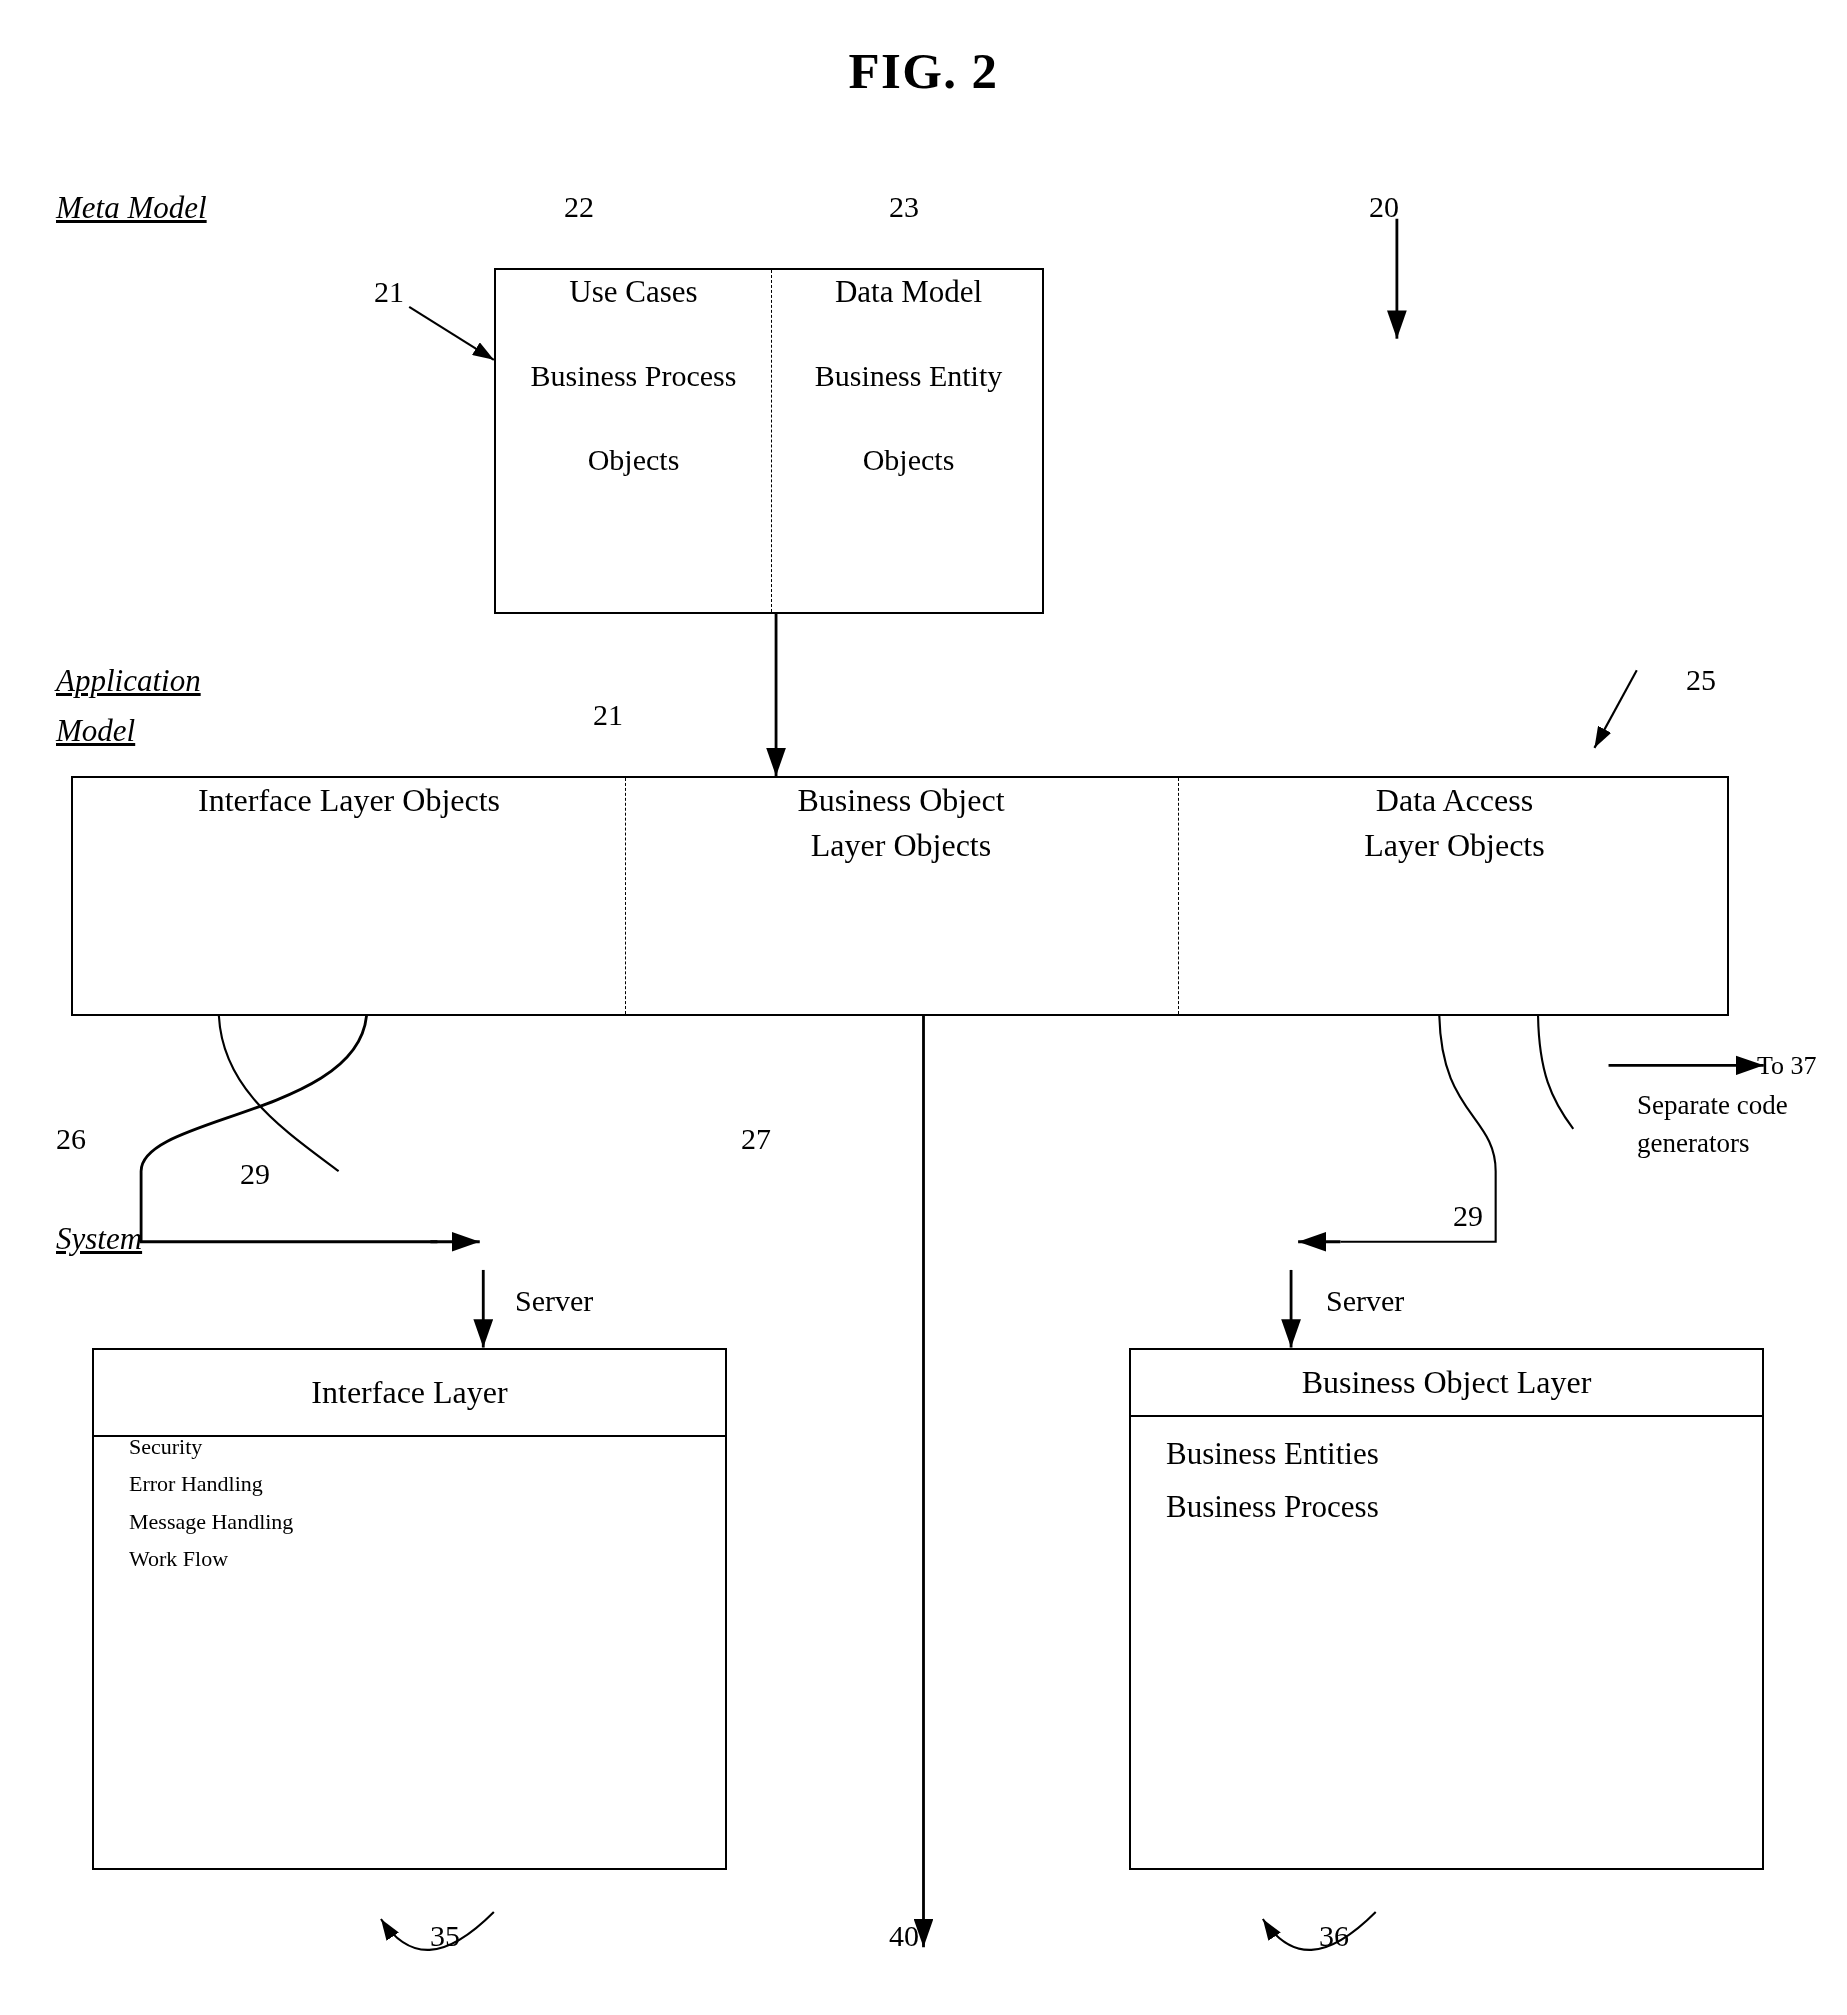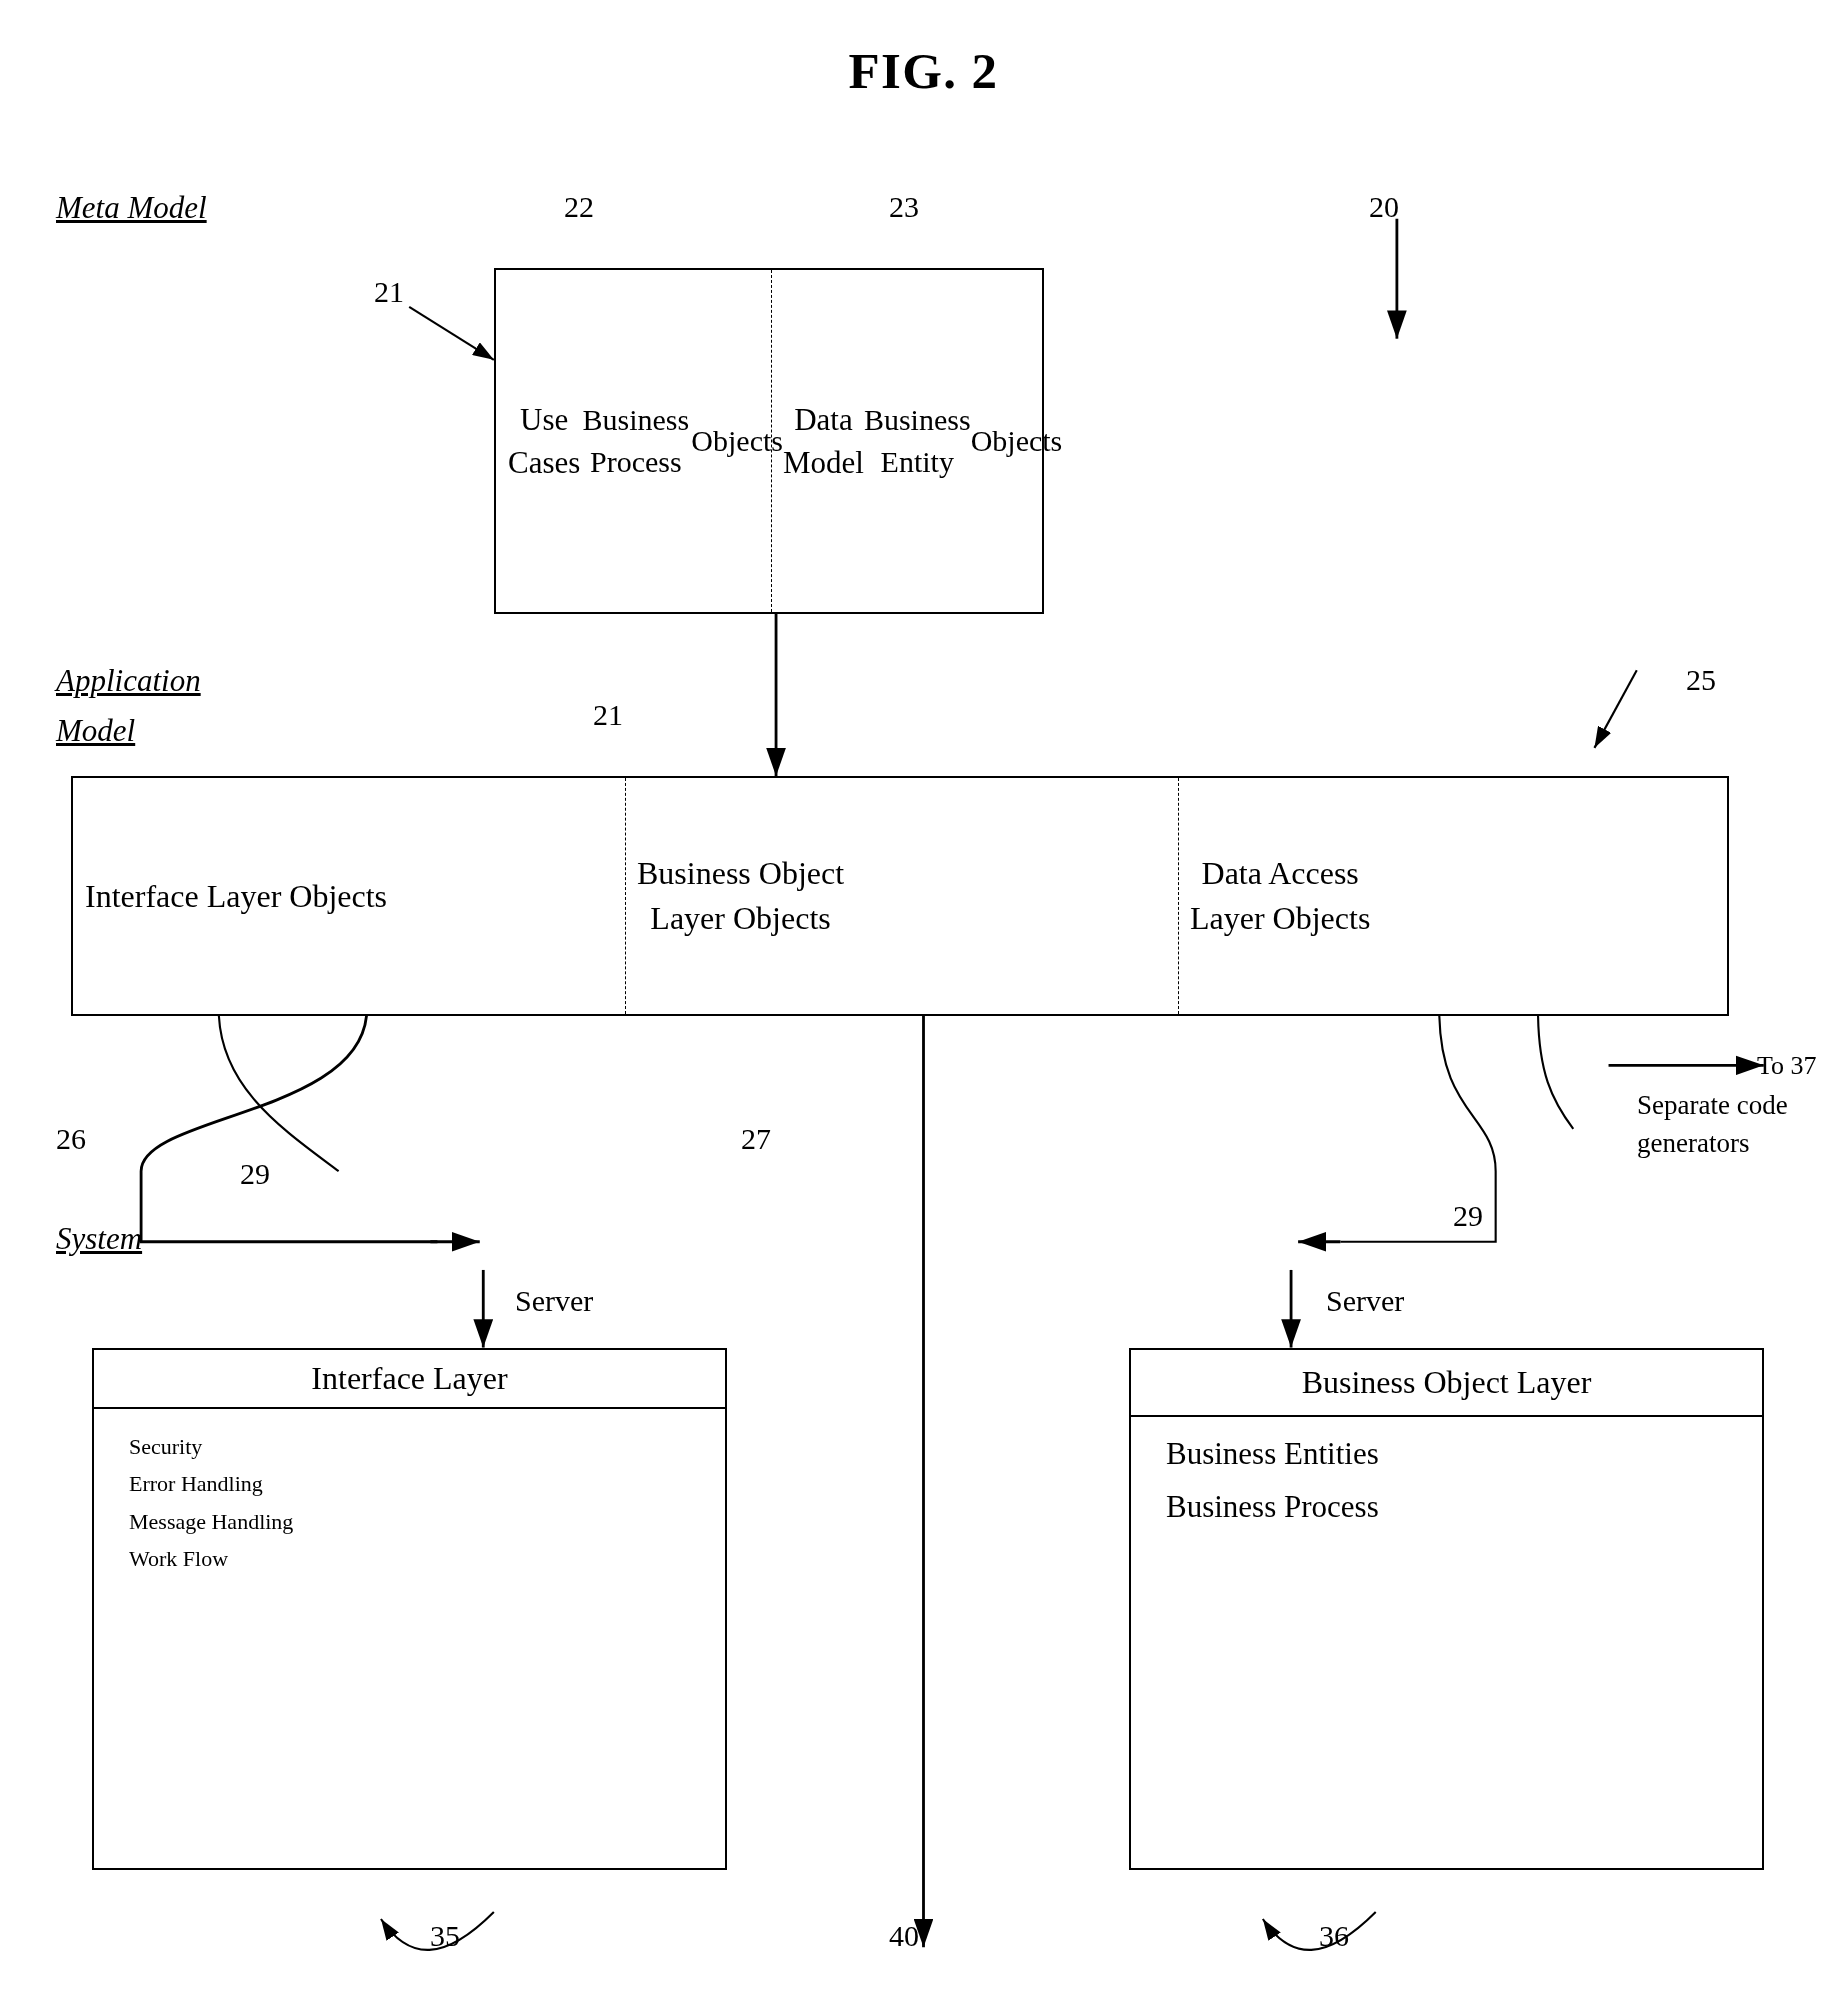--- a/index.html
+++ b/index.html
@@ -46,27 +46,26 @@
       position: absolute;
       top: 0;
       bottom: 0;
       border-left: 1.4px dashed #000;
     }
 
     
     .box-cell {
       position: absolute;
       display: flex;
-      flex-direction: row;
+      flex-direction: column;
       align-items: center;
       justify-content: flex-start;
       text-align: center;
       font-size: 30px;
       line-height: 1.4;
-      margin-left: 12px;
     }
 
     .box-header {
       position: absolute;
       top: 0;
       left: 0;
       right: 0;
       border-bottom: 2.1px solid #000;
       text-align: center;
       font-size: 31px;
@@ -202,21 +201,21 @@
 
 <div class="num-label" style="top: 1284px; left: 515px; font-size:30px;">Server</div>
 
 <div class="num-label" style="top: 1284px; left: 1326px; font-size:30px;">Server</div>
 
 <div class="num-label" style="top: 1051px; left: 1757px; font-size:26px;text-align:center;">To 37</div>
 
 <div class="num-label" style="top: 1087px; left: 1637px; font-size:27px; line-height:1.4; width:198px;">Separate code generators</div>
 
 <div class="box" style="top: 1348px; left: 92px; width: 635px; height: 522px;">
-  <div class="box-header" style="font-size:32px; padding: 10px 0;">Interface Layer</div>
+  <div class="box-header" style="font-size:32px; padding: 24px 0;">Interface Layer</div>
   <div style="position:absolute; top:78px; left:35px; font-size:22px; line-height:1.7;">
     <div>Security</div>
     <div>Error Handling</div>
     <div>Message Handling</div>
     <div>Work Flow</div>
   </div>
 </div>
 
 <div class="box" style="top: 1348px; left: 1129px; width: 635px; height: 522px;">
   <div class="box-header" style="font-size:32px; padding: 14px 0;">Business Object Layer</div>

